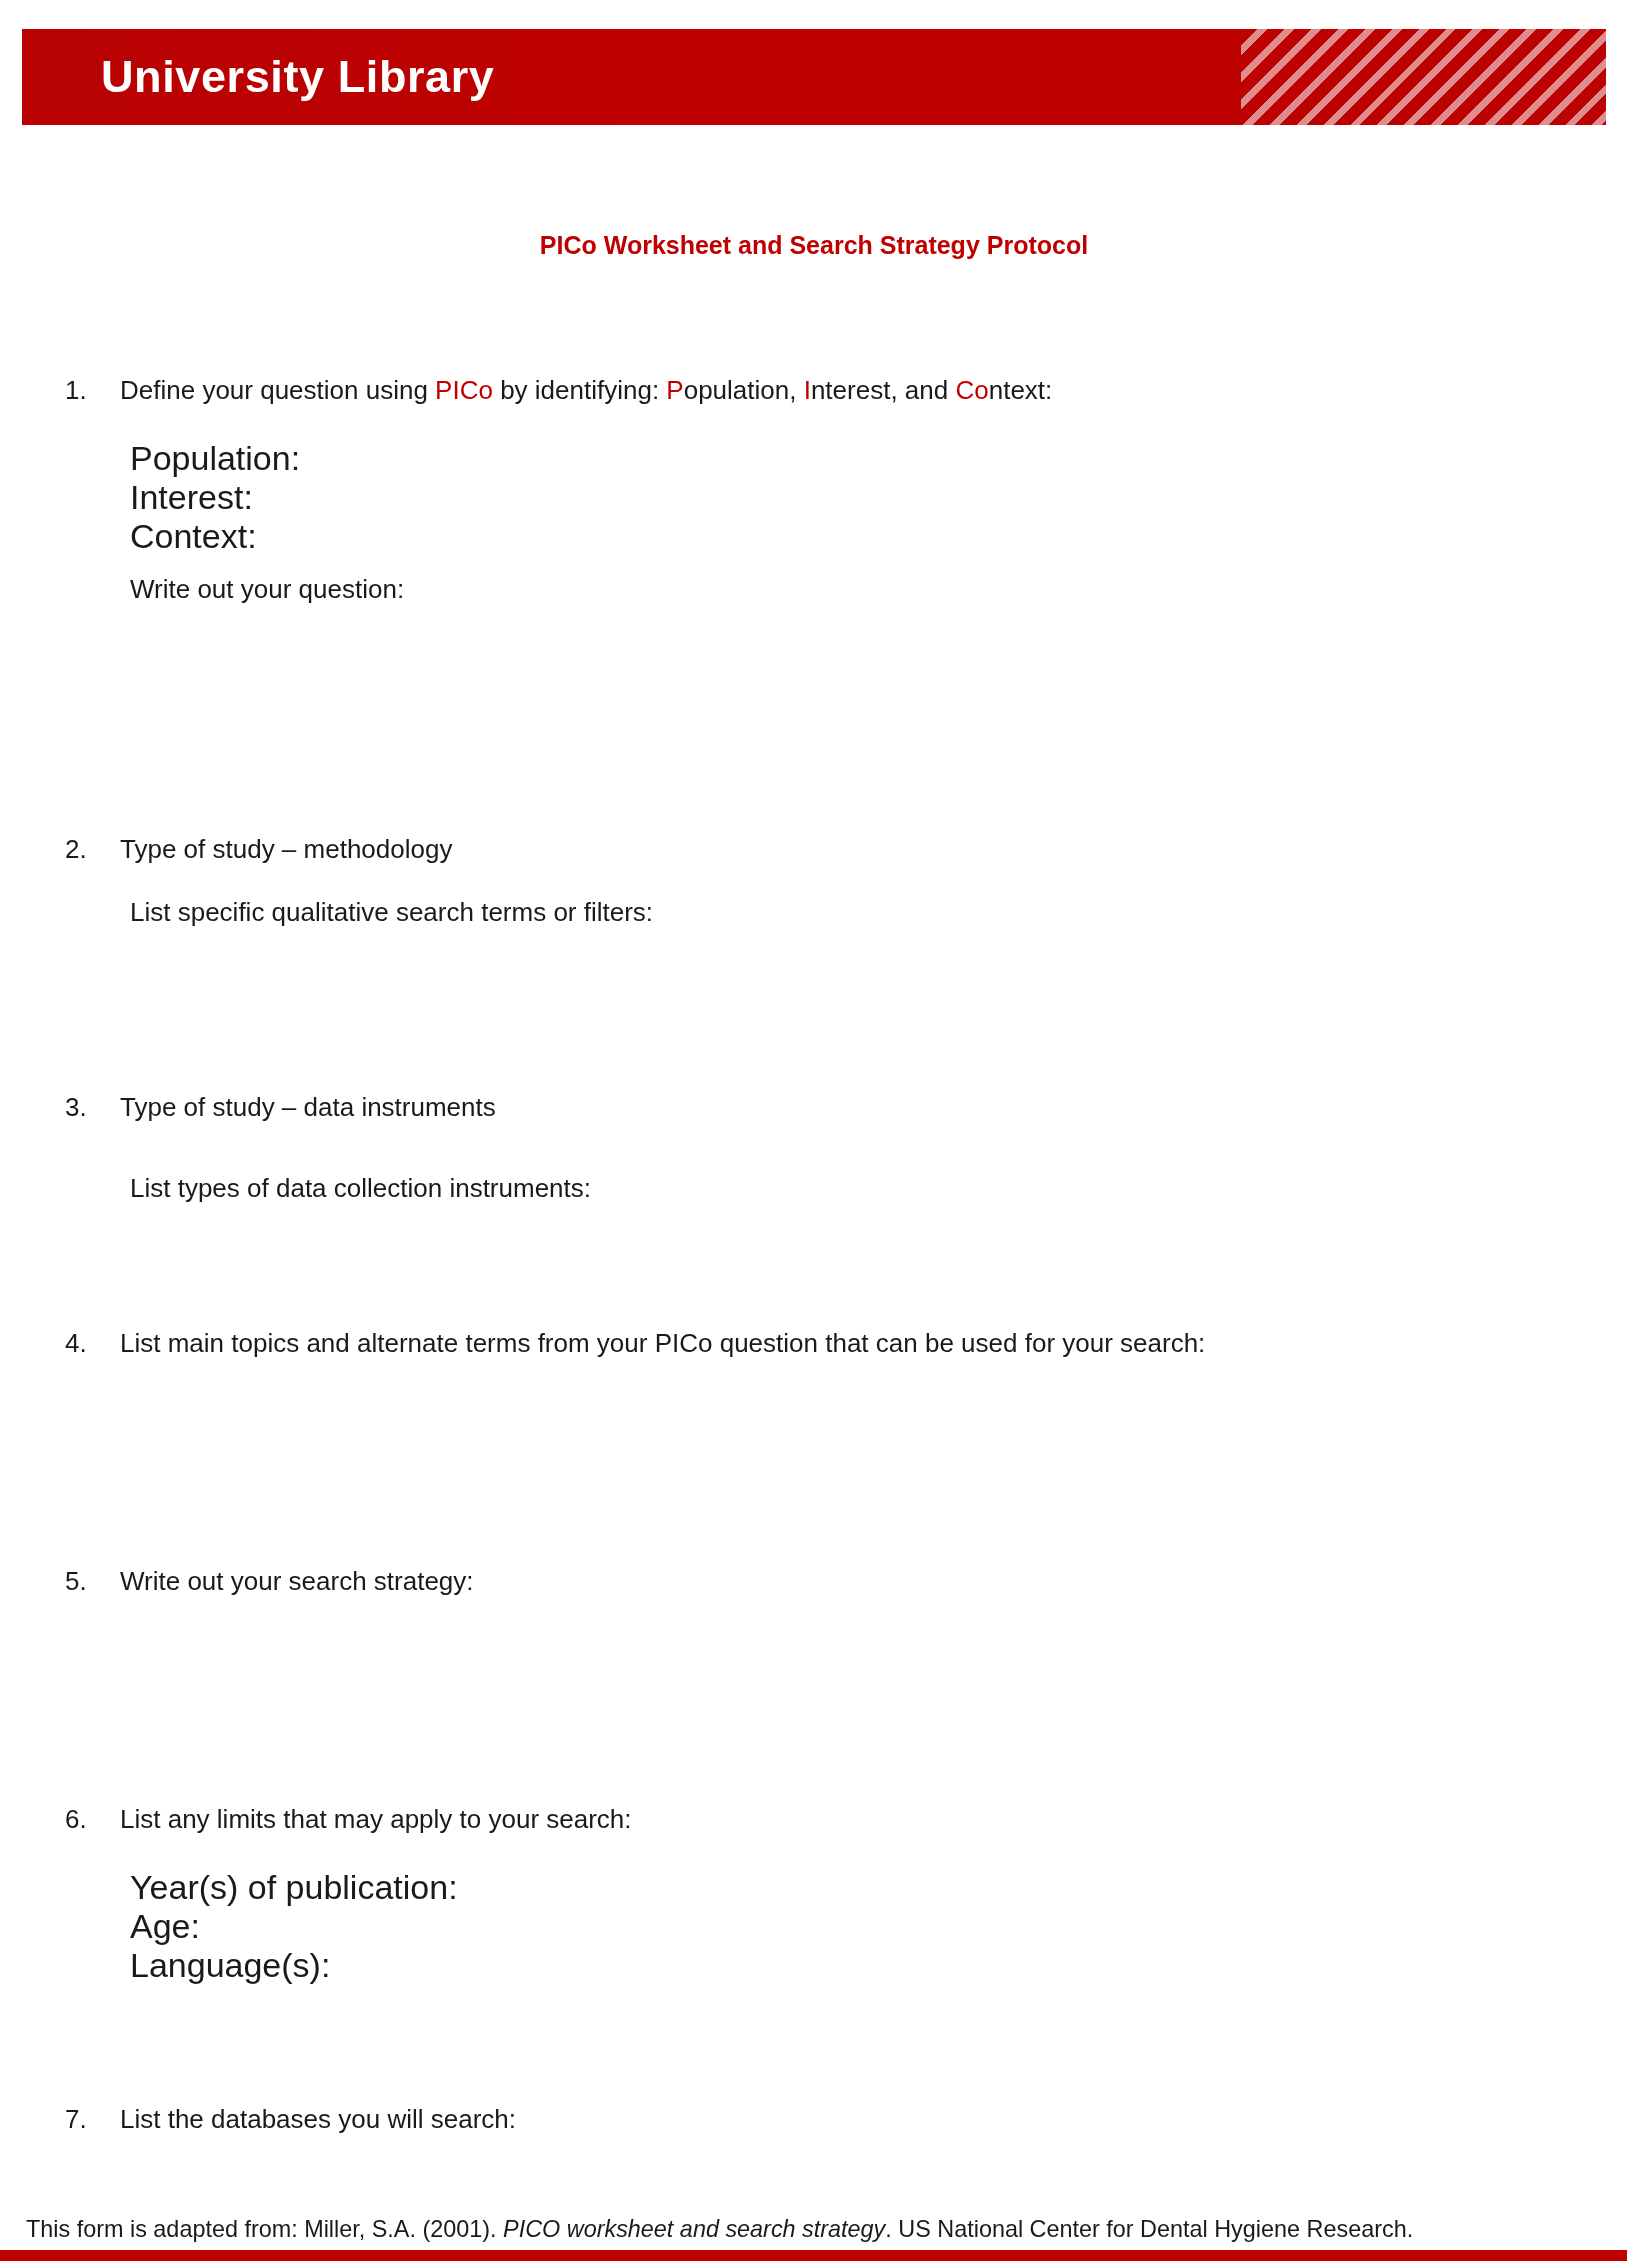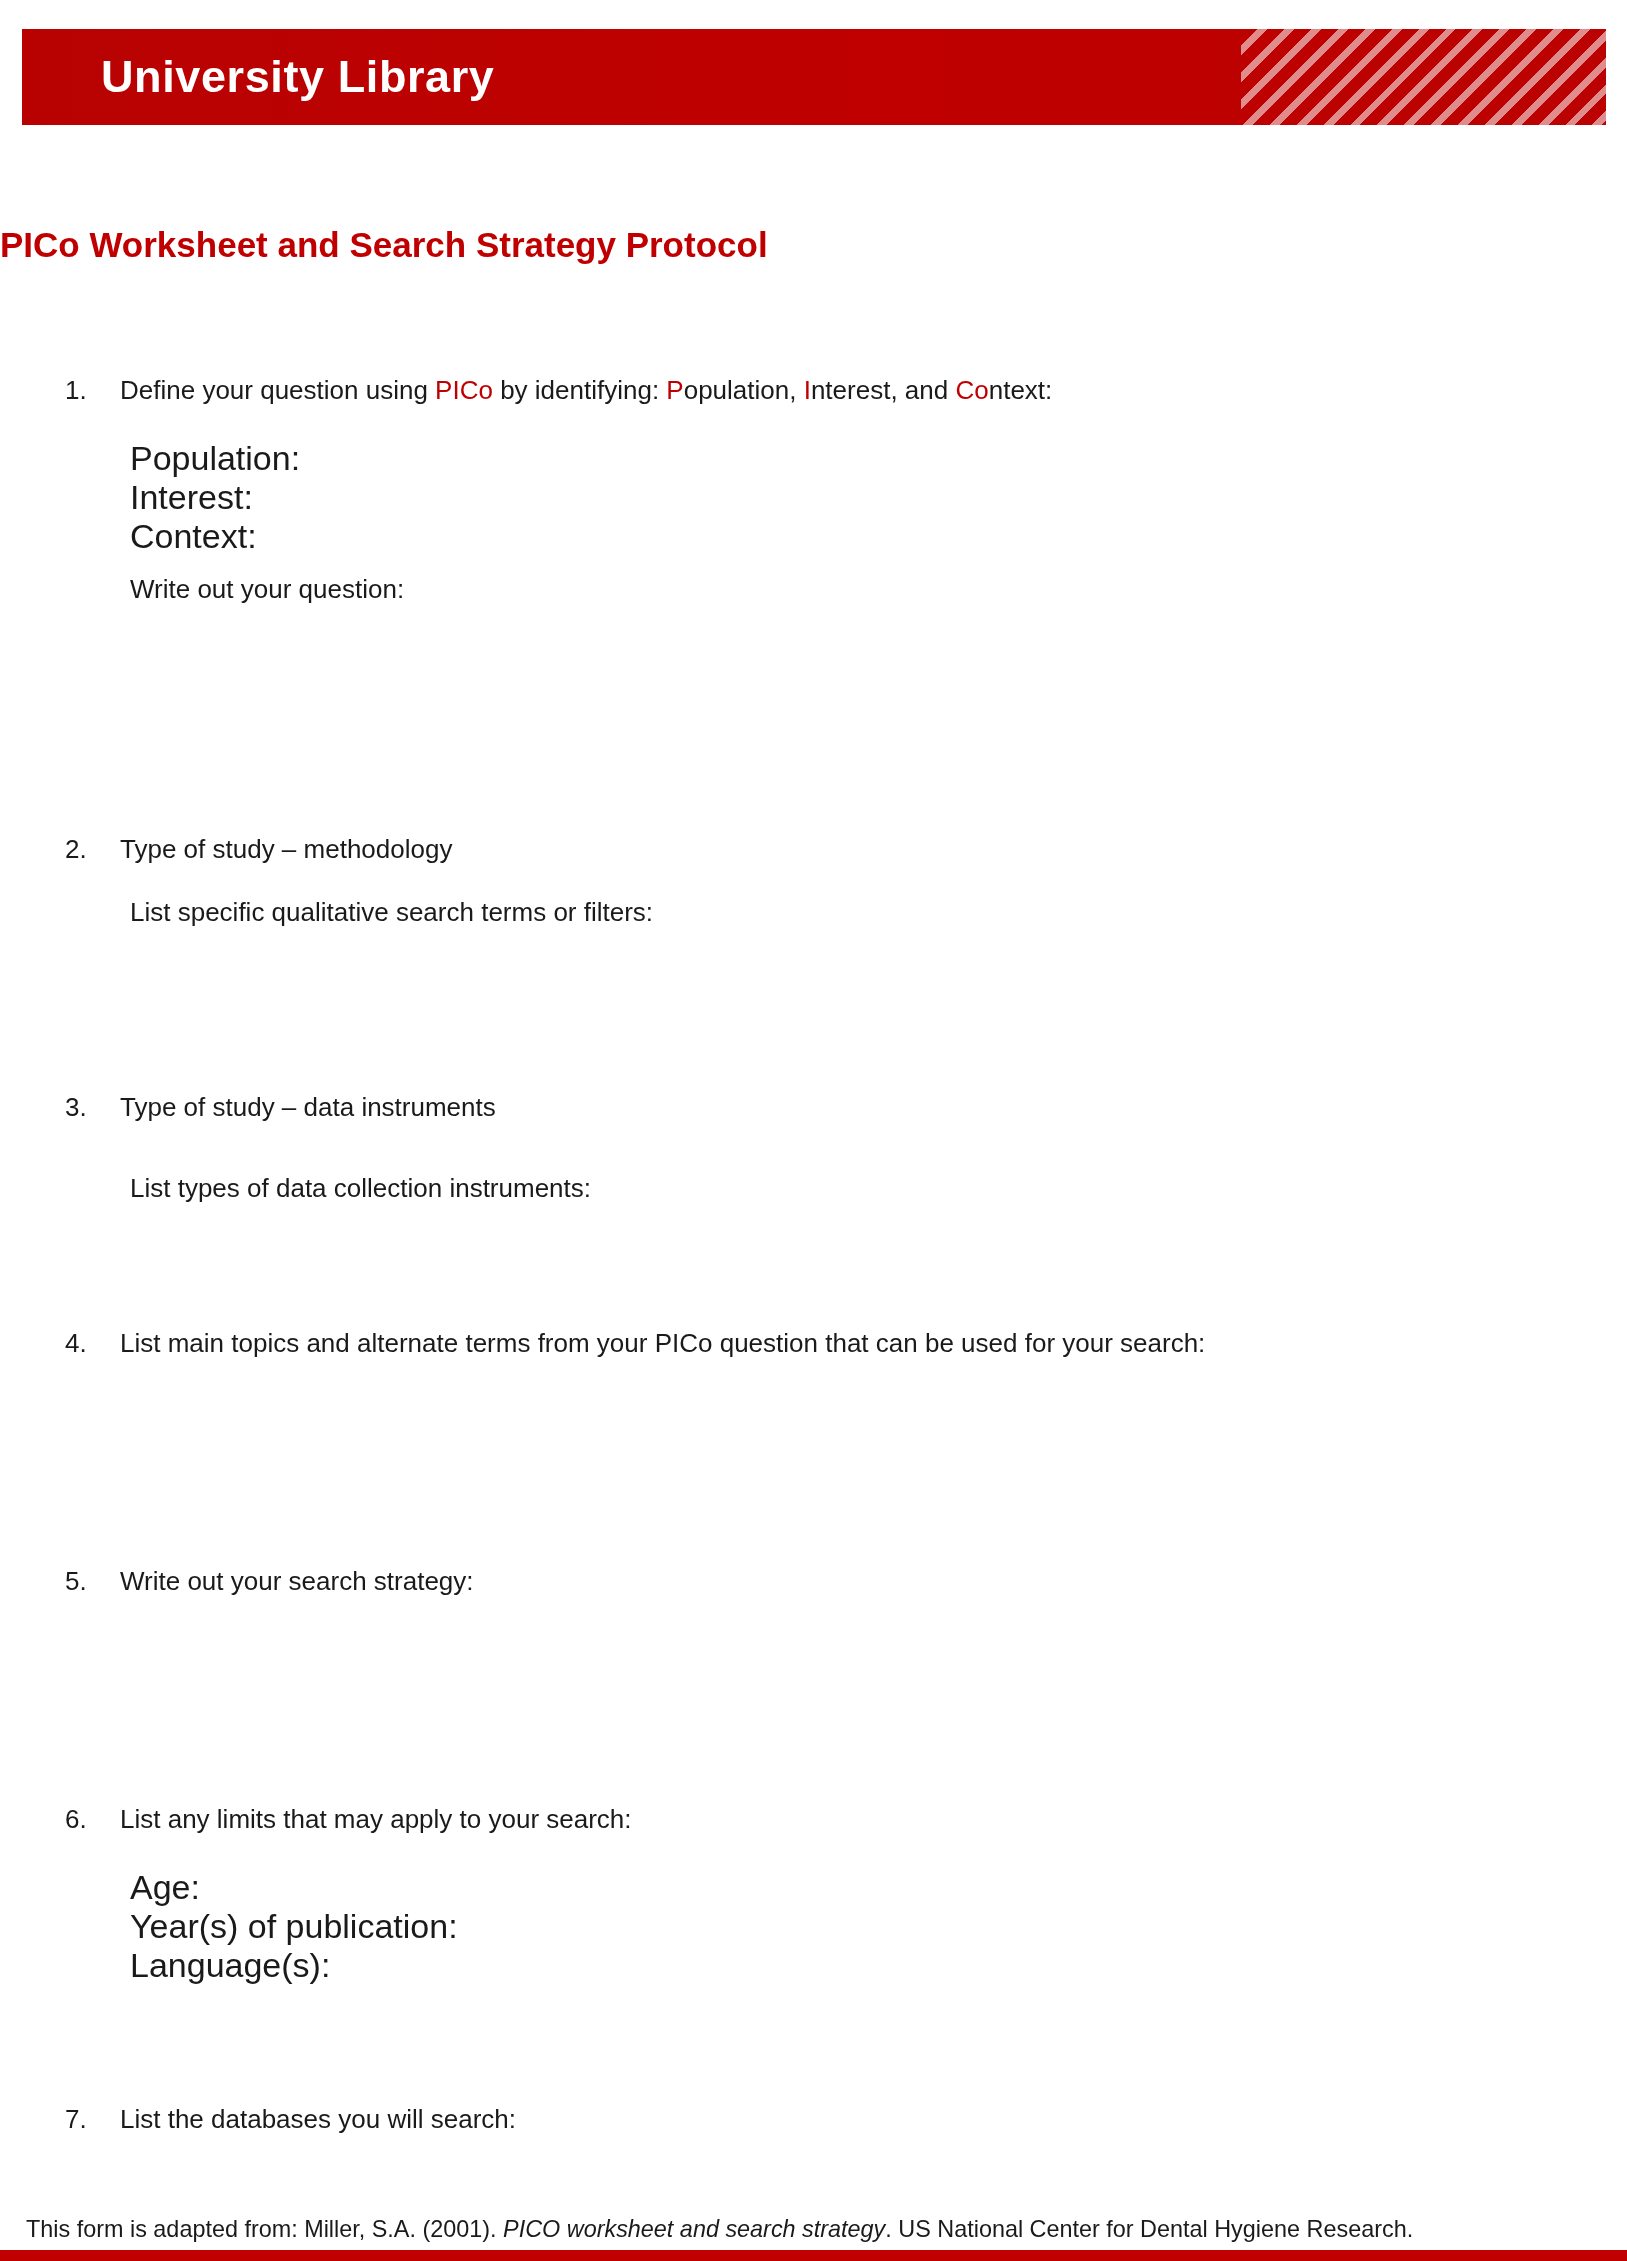--- a/index.html
+++ b/index.html
@@ -42,23 +42,23 @@
       rgba(255,255,255,0) 0px,
       rgba(255,255,255,0) 12px,
       rgba(255,255,255,0.55) 12px,
       rgba(255,255,255,0.55) 19px
     );
   }
 
   
   .doc-title {
     margin-top: 103px;
-    text-align: left;
+    text-align: center;
     color: #c00000;
-    font-size: 35px;
+    font-size: 25px;
     line-height: 34px;
     font-weight: bold;
   }
 
   
   .row {
     display: flex;
     margin-left: 65px;
     margin-right: 68px;
     font-size: 26px;
@@ -158,22 +158,22 @@
   <div class="row mt-q5">
     <span class="num">5.</span>
     <span class="q-text">Write out your search strategy:</span>
   </div>
 
   <div class="row mt-q6">
     <span class="num">6.</span>
     <span class="q-text">List any limits that may apply to your search:</span>
   </div>
   <div class="fields mt-f6">
+    <div>Year(s) of publication:</div>
     <div>Age:</div>
-    <div>Year(s) of publication:</div>
     <div>Language(s):</div>
   </div>
 
   <div class="row mt-q7">
     <span class="num">7.</span>
     <span class="q-text">List the databases you will search:</span>
   </div>
 
   <div class="footer"><span>This form is adapted from: Miller, S.A. (2001). </span><span class="italic">PICO worksheet and search strategy</span><span>. US National Center for Dental Hygiene Research.</span></div>
 

